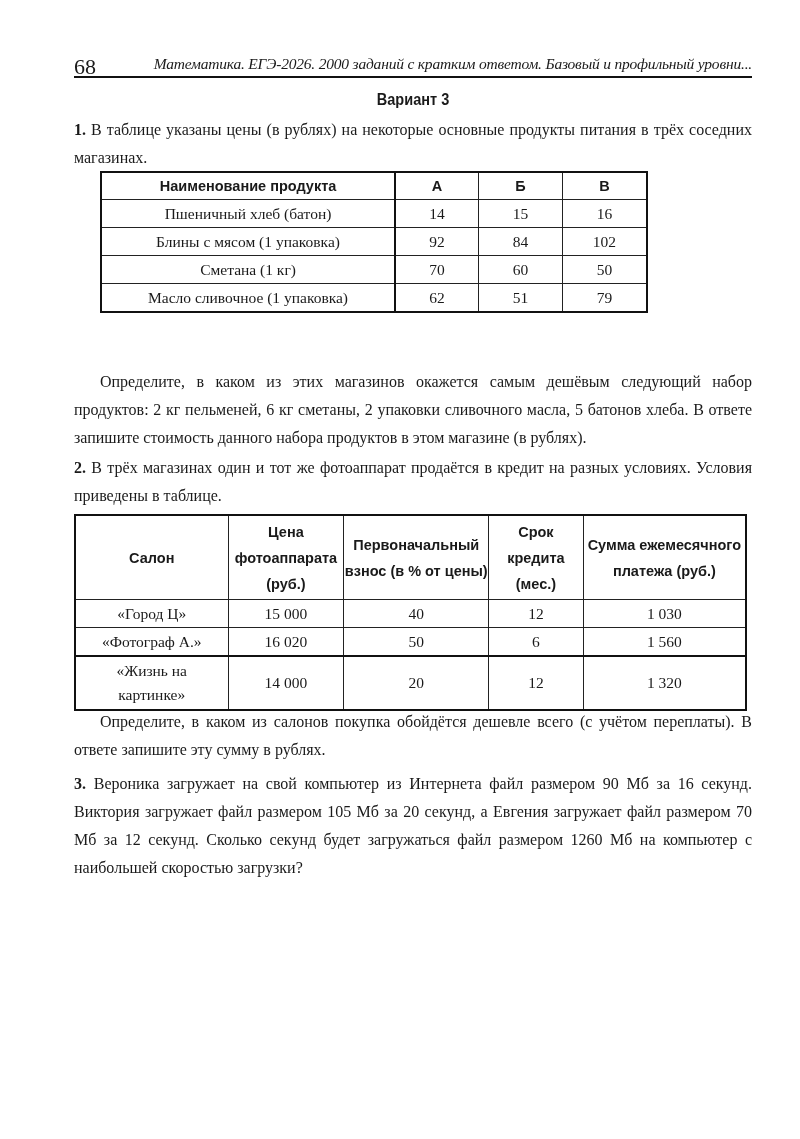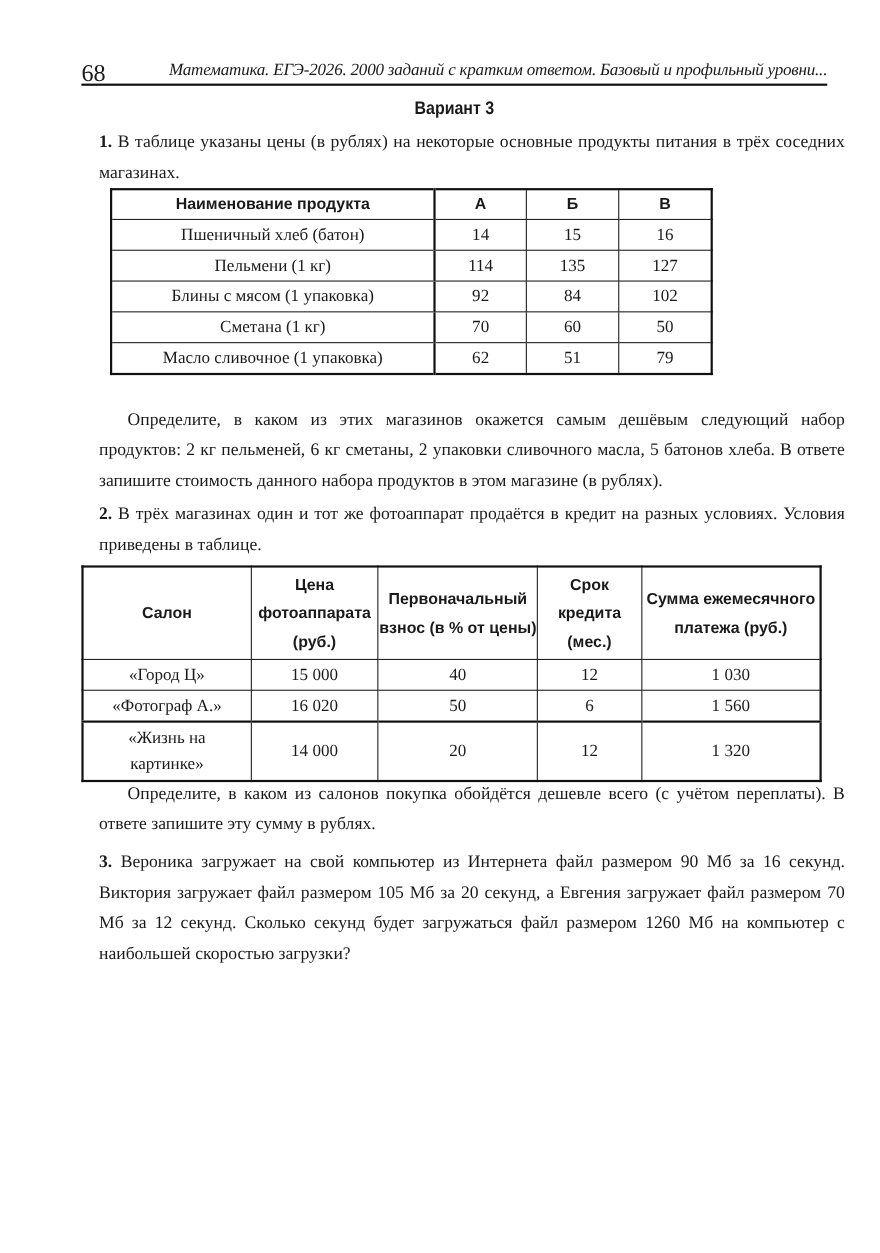--- a/index.html
+++ b/index.html
@@ -16,21 +16,21 @@
   }
   .header .pnum { position: absolute; left: 0; top: 2px; font-size: 22px; }
   .header .title { position: absolute; right: 0; top: 3px; font-style: italic; font-size: 15.5px; letter-spacing: -0.2px; }
   .variant {
     position: absolute; top: 90px; left: 0; width: 678px; text-align: center;
     font-weight: bold; font-size: 16.5px; font-family: "Liberation Sans", sans-serif;
     transform: scaleX(0.88);
   }
   p { margin: 0; font-size: 16px; line-height: 28px; text-align: justify; }
   .num { font-weight: bold; }
-  .block { position: absolute; left: 16px; width: 678px; }
+  .block { position: absolute; left: 0; width: 678px; }
   .indent { text-indent: 26px; }
 
   table { border-collapse: collapse; position: absolute; font-size: 15.5px; }
   table td, table th { border: 1px solid #222; text-align: center; padding: 0; }
   #t1 { left: 26px; top: 171px; width: 548px; }
   #t1 th { height: 26px; font-family: "Liberation Sans", sans-serif; font-size: 14.5px; font-weight: bold; }
   #t1 td { height: 27px; }
   #t1 .c0 { width: 295px; border-right: 2px solid #111; }
   #t1 .c1 { width: 83px; }
   #t1 .c2 { width: 84px; }
@@ -71,26 +71,20 @@
         <th class="c2">Б</th>
         <th class="c3">В</th>
       </tr>
     </thead>
     <tbody>
       <tr>
         <td class="c0">Пшеничный хлеб (батон)</td>
         <td>14</td>
         <td>15</td>
         <td>16</td>
-      </tr>
-      <tr>
-        <td class="c0">Пельмени (1 кг)</td>
-        <td>114</td>
-        <td>135</td>
-        <td>127</td>
       </tr>
       <tr>
         <td class="c0">Блины с мясом (1 упаковка)</td>
         <td>92</td>
         <td>84</td>
         <td>102</td>
       </tr>
       <tr>
         <td class="c0">Сметана (1 кг)</td>
         <td>70</td>

